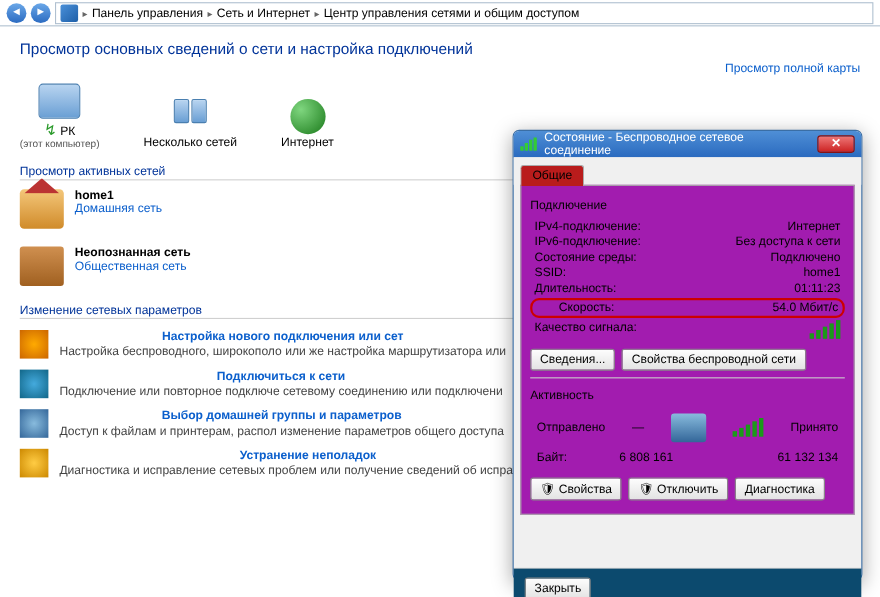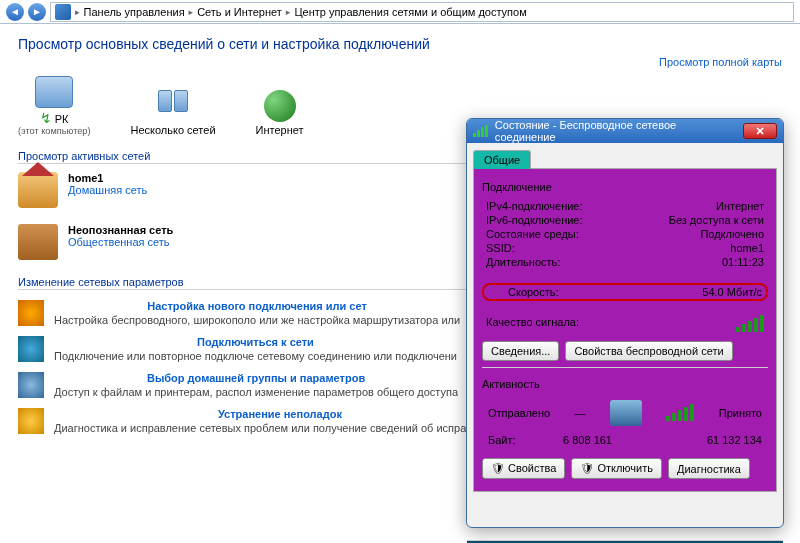--- a/index.html
+++ b/index.html
@@ -150,37 +150,37 @@
     width:34px;height:16px;
     background:linear-gradient(#e77,#c22);
     border:1px solid #811;
     border-radius:3px;
     color:#fff;text-align:center;line-height:14px;font-weight:bold;
     cursor:pointer;
   }
   .tabbar{padding:6px 6px 0;background:#f0f0f0;}
   .tab{
     display:inline-block;
-    background:#14b8a6;
+    background:#b91c1c;
     border:1px solid #aaa;
     border-bottom:none;
     border-radius:3px 3px 0 0;
     padding:3px 10px;
     position:relative;top:1px;
   }
   .tabbody{
     margin:0 6px;
     background:#a21caf;
     border:1px solid #aaa;
     padding:8px;
     flex:1;
   }
   .group-lbl{margin:4px 0 6px;color:#000;}
   .kv{display:flex;justify-content:space-between;padding:1px 4px;}
-  .kv.hl{border:2px solid #c00;border-radius:8px;margin:14px 0;padding-left:24px;}
+  .kv.hl{border:2px solid #c00;border-radius:8px;margin:2px 0;padding-left:24px;}
   .sigbars{display:inline-flex;align-items:flex-end;gap:2px;height:16px;vertical-align:middle;}
   .sigbars span{width:4px;background:#1a9a1a;}
   .sigbars span:nth-child(1){height:5px;}
   .sigbars span:nth-child(2){height:8px;}
   .sigbars span:nth-child(3){height:11px;}
   .sigbars span:nth-child(4){height:14px;}
   .sigbars span:nth-child(5){height:17px;}
   .btnrow{margin:8px 0 4px;display:flex;gap:6px;}
   button.win{
     background:linear-gradient(#fdfdfd,#e3e3e3);

